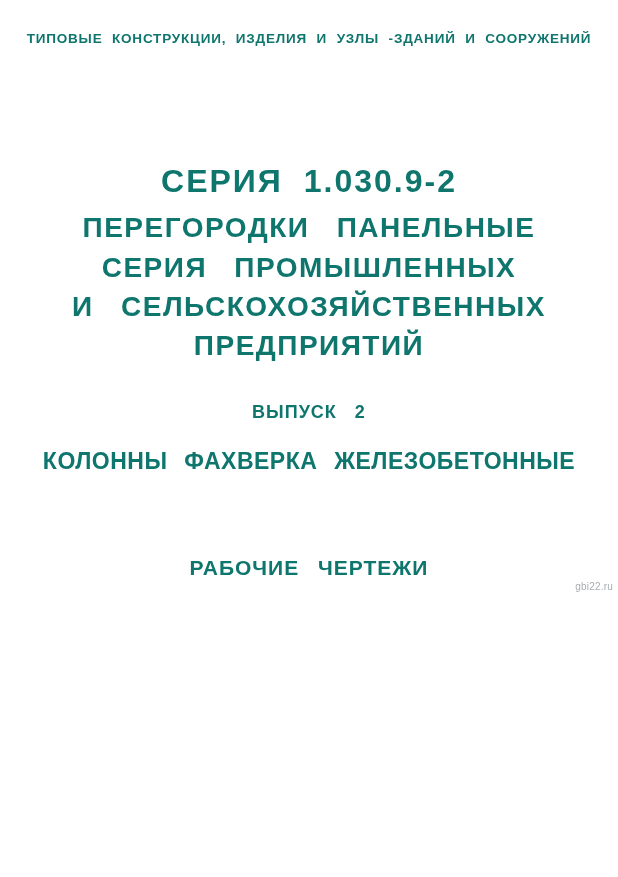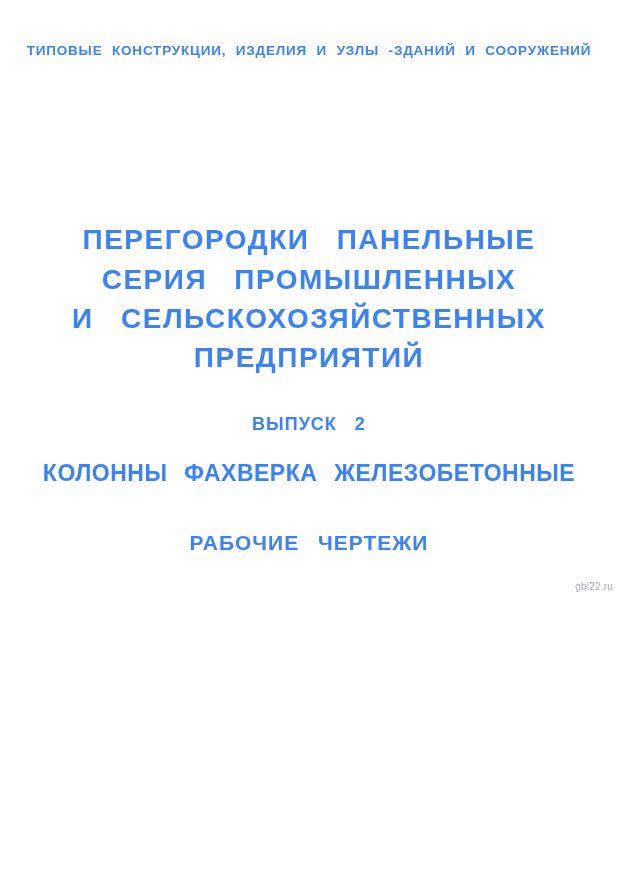--- a/index.html
+++ b/index.html
@@ -16,22 +16,21 @@
     font-family: "Liberation Sans", "DejaVu Sans", sans-serif;
     color: #1c1c1c;
   }
   .line {
     position: absolute;
     left: 0;
     width: 100%;
     text-align: center;
     white-space: nowrap;
     font-weight: 700;
-    color: #3b82f6;
-    margin-top: 12px;
+    color: #0f766e;
   }
   .header-line {
     top: 31px;
     font-size: 13.5px;
     letter-spacing: 0.8px;
     word-spacing: 5px;
   }
   .series-line {
     top: 163px;
     font-size: 32px;
@@ -53,21 +52,21 @@
     letter-spacing: 1px;
     word-spacing: 12px;
   }
   .subtitle-line {
     top: 448px;
     font-size: 23px;
     letter-spacing: 0.5px;
     word-spacing: 10px;
   }
   .doctype-line {
-    top: 519px;
+    top: 556px;
     font-size: 21px;
     letter-spacing: 1px;
     word-spacing: 12px;
   }
   .watermark {
     position: absolute;
     top: 581px;
     right: 5px;
     font-size: 10px;
     font-weight: 400;
@@ -76,20 +75,21 @@
     text-align: right;
   }
 </style>
 </head>
 <body>
 
 <div class="page">
 
   <div class="line header-line">ТИПОВЫЕ КОНСТРУКЦИИ, ИЗДЕЛИЯ И УЗЛЫ -ЗДАНИЙ И СООРУЖЕНИЙ</div>
 
+  <div class="line series-line">СЕРИЯ 1.030.9-2</div>
 
   <div class="line title-line title-line-1">ПЕРЕГОРОДКИ ПАНЕЛЬНЫЕ</div>
 
   <div class="line title-line title-line-2">СЕРИЯ ПРОМЫШЛЕННЫХ</div>
 
   <div class="line title-line title-line-3">И СЕЛЬСКОХОЗЯЙСТВЕННЫХ</div>
 
   <div class="line title-line title-line-4">ПРЕДПРИЯТИЙ</div>
 
   <div class="line issue-line">ВЫПУСК 2</div>

